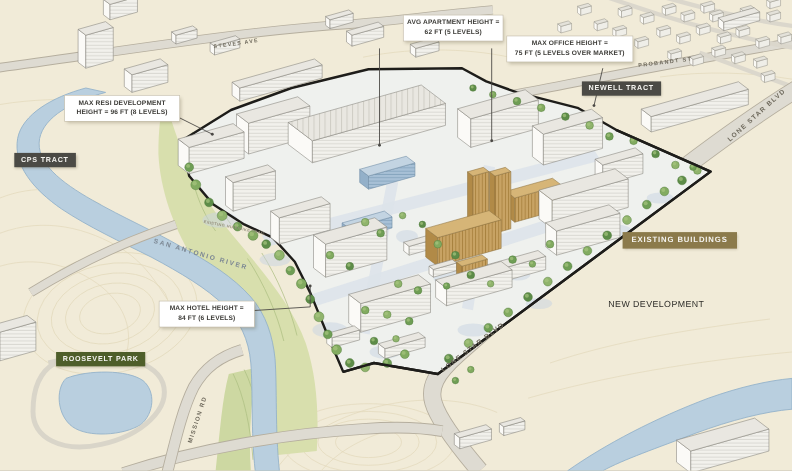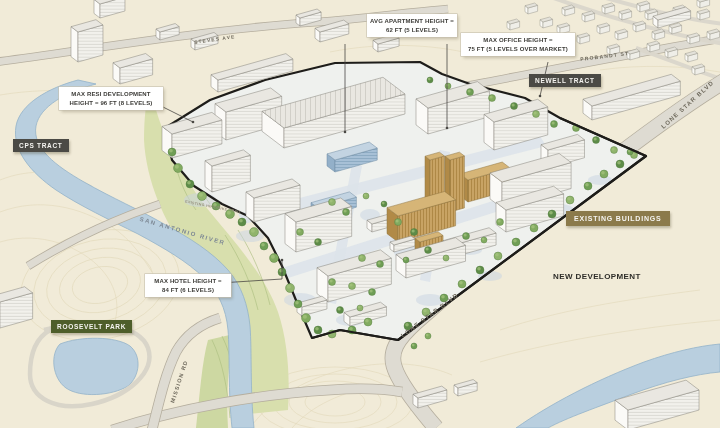--- a/index.html
+++ b/index.html
@@ -9,21 +9,21 @@
   .label{position:absolute;z-index:5;}
   .callout{background:#fff;color:#3b3a36;font-weight:bold;font-size:6px;line-height:1.45;
            text-align:center;padding:3px 3px;letter-spacing:.15px;
            box-shadow:0 0 0 .6px #c7c0ae, 1.5px 2px 3px rgba(60,50,20,.25);}
   .callout span{display:block;white-space:nowrap;}
   .badge{color:#f5f4f0;font-weight:bold;font-size:6.5px;letter-spacing:.7px;
          padding:3px 6px;white-space:nowrap;box-shadow:1px 1.5px 2.5px rgba(60,50,20,.3);}
   .badge.dark{background:#4b4a45;}
   .badge.green{background:#4e5e2a;}
   .badge.tan{background:#8b7a4b;font-size:7px;padding:4px 8px;letter-spacing:.8px;}
-  .plaintext{color:#2e2d29;font-weight:bold;font-size:8px;letter-spacing:.4px;white-space:nowrap;}
+  .plaintext{color:#2e2d29;font-weight:normal;font-size:8px;letter-spacing:.4px;white-space:nowrap;}
   text.road{fill:#6e695c;font-weight:bold;letter-spacing:1.2px;}
   text.river{fill:#7d8894;font-weight:bold;letter-spacing:1.6px;}
   text.trail{fill:#97917f;font-weight:bold;letter-spacing:.4px;}
 </style>
 </head>
 <body>
 
 <div class="stage">
 
 <svg width="720" height="428" viewBox="0 0 720 428">

